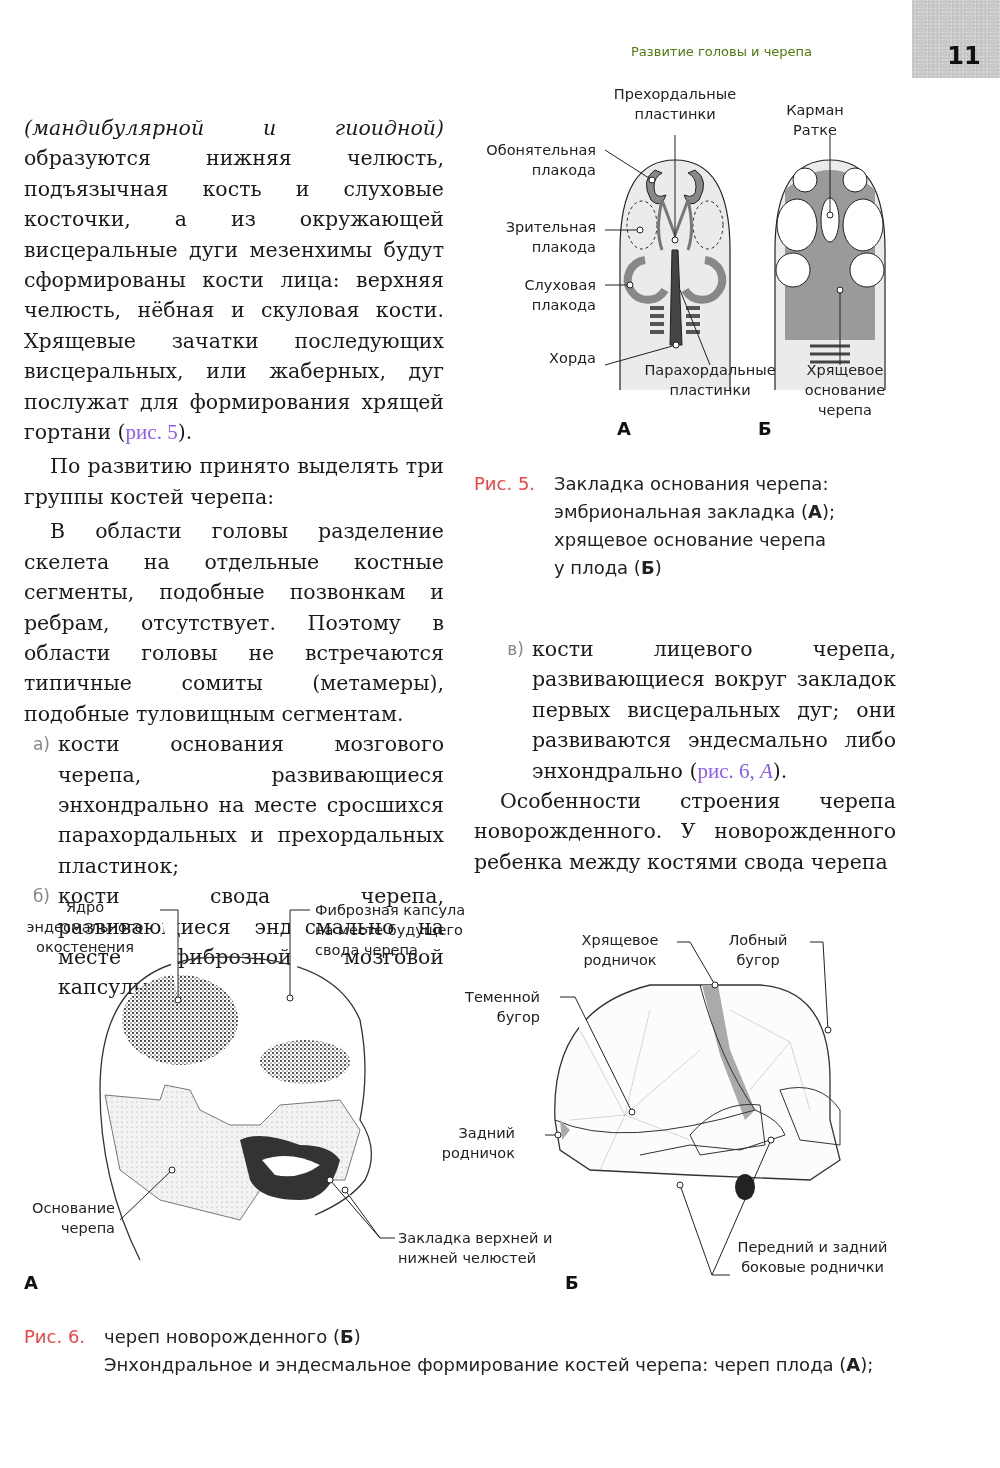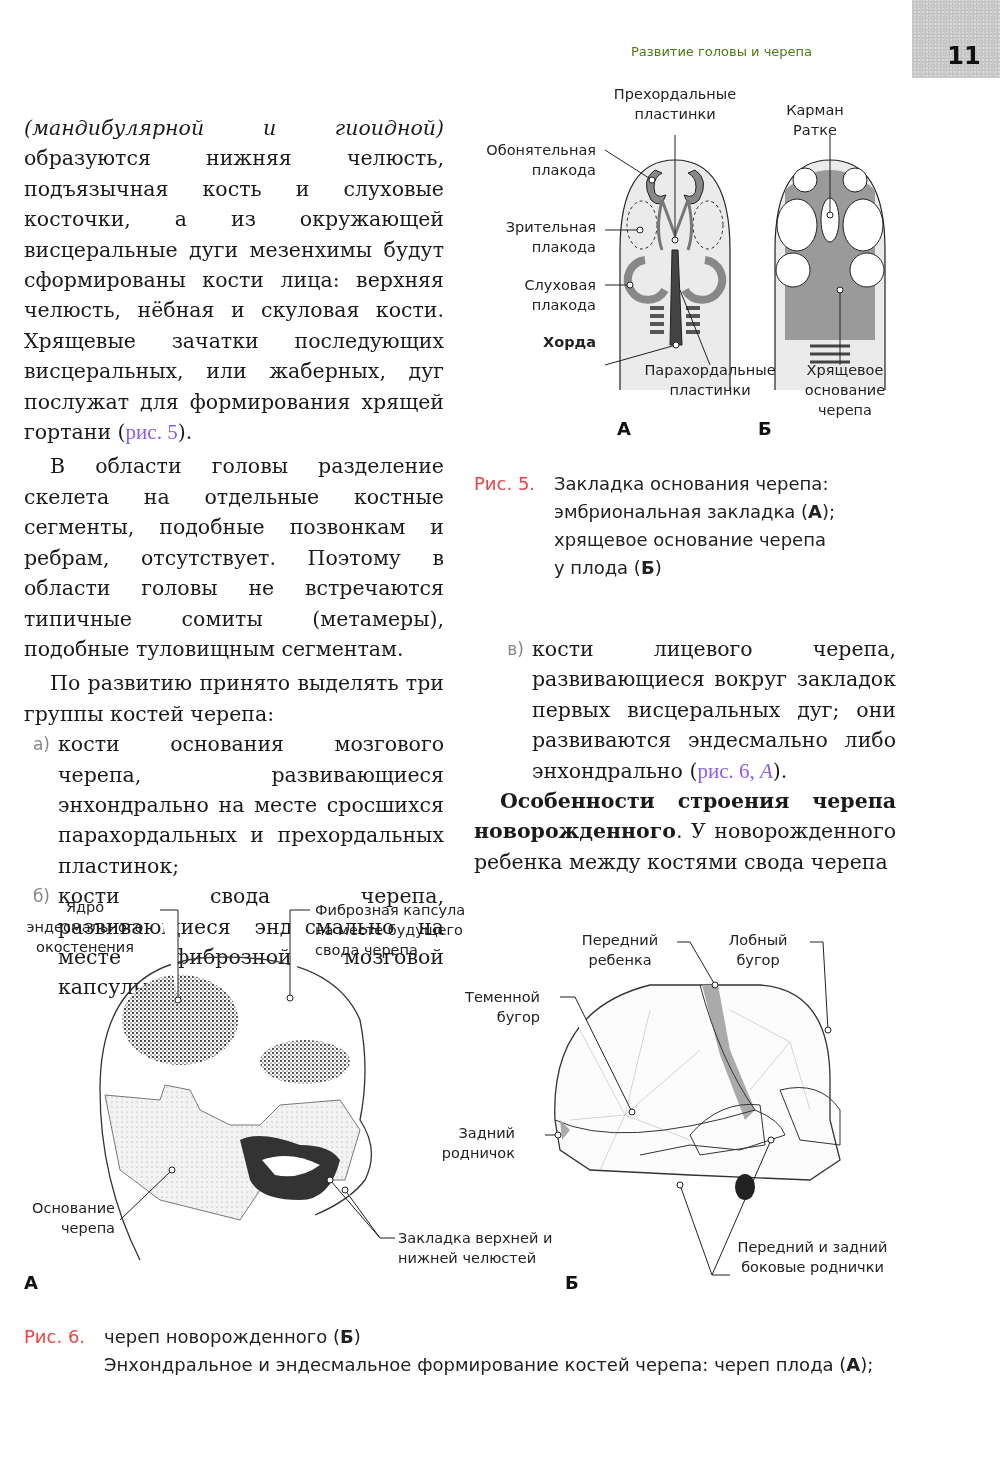--- a/index.html
+++ b/index.html
@@ -17,21 +17,21 @@
   
   .col { position: absolute; font-size: 20.5px; line-height: 30.4px; text-align: justify; }
   .col p { margin: 0; }
   .indent { text-indent: 26px; }
   .ref { color: #8b5cf6; font-family: Liberation Serif, serif; font-size: 21px; }
   .ref i { font-style: italic; }
   .list-item { display: flex; }
   .list-marker { width: 58px; flex: 0 0 58px; text-align: right; padding-right: 8px; box-sizing: border-box; color: #888;
     font-family: "DejaVu Sans", "Liberation Sans", sans-serif; font-size: 17px; }
   .list-text { flex: 1; text-align: justify; }
-  .bold { font-weight: bold; }
+  .bold { font-weight: normal; }
 
   
   .lbl { position: absolute; font-family: "DejaVu Sans", "Liberation Sans", sans-serif; font-size: 14.5px; line-height: 20px; color: #222; }
   .lbl.r { text-align: right; }
   .lbl.c { text-align: center; }
   .panel-letter { position: absolute; font-family: "DejaVu Sans", "Liberation Sans", sans-serif; font-weight: bold; font-size: 18px; color: #111; }
 
   .caption { position: absolute; font-family: "DejaVu Sans", "Liberation Sans", sans-serif; font-size: 18px; line-height: 28px; color: #222; }
   .caption .num { color: #ef4444; }
   .caption b { font-weight: bold; }
@@ -40,22 +40,22 @@
 </head>
 <body>
 
 <div class="running-head sans">Развитие головы и черепа</div>
 <div class="page-tab">
   <div class="page-num sans">11</div>
 </div>
 
 <div class="col serif" style="left:24px; top:113px; width:420px;">
   <p><i>(мандибулярной и гиоидной)</i><span> образуются нижняя челюсть, подъязычная кость и слуховые косточки, а из окружающей висцеральные дуги мезенхимы будут сформированы кости лица: верхняя челюсть, нёбная и скуловая кости. Хрящевые зачатки последующих висцеральных, или жаберных, дуг послужат для формирования хрящей гортани (</span><span class="ref">рис. 5</span><span>).</span></p>
+  <p class="indent" style="margin-top:4px;">По развитию принято выделять три группы костей черепа:</p>
   <p class="indent" style="margin-top:4px;">В области головы разделение скелета на отдельные костные сегменты, подобные позвонкам и ребрам, отсутствует. Поэтому в области головы не встречаются типичные сомиты (метамеры), подобные туловищным сегментам.</p>
-  <p class="indent" style="margin-top:4px;">По развитию принято выделять три группы костей черепа:</p>
   <div class="list-item" style="margin-left:-24px;">
     <span class="list-marker">а)</span>
     <span class="list-text">кости основания мозгового черепа, развивающиеся энхондрально на месте сросшихся парахордальных и прехордальных пластинок;</span>
   </div>
   <div class="list-item" style="margin-left:-24px;">
     <span class="list-marker">б)</span>
     <span class="list-text">кости свода черепа, развивающиеся эндесмально на месте фиброзной мозговой капсулы;</span>
   </div>
 </div>
 
@@ -125,21 +125,21 @@
       <circle cx="230" cy="75" r="3"></circle>
       <circle cx="240" cy="150" r="3"></circle>
   </g>
 </svg>
 
 <div class="lbl c" style="left:600px; top:84px; width:150px;">Прехордальные пластинки</div>
 <div class="lbl c" style="left:770px; top:100px; width:90px;">Карман Ратке</div>
 <div class="lbl r" style="left:480px; top:140px; width:116px;">Обонятельная плакода</div>
 <div class="lbl r" style="left:480px; top:217px; width:116px;">Зрительная плакода</div>
 <div class="lbl r" style="left:480px; top:275px; width:116px;">Слуховая плакода</div>
-<div class="lbl r" style="left:480px; top:332px; width:116px;font-weight:bold;">Хорда</div>
+<div class="lbl r" style="left:480px; top:348px; width:116px;">Хорда</div>
 <div class="lbl c" style="left:640px; top:360px; width:140px;">Парахордальные пластинки</div>
 <div class="lbl c" style="left:795px; top:360px; width:100px;">Хрящевое основание черепа</div>
 <div class="panel-letter" style="left:617px; top:418px;">А</div>
 <div class="panel-letter" style="left:758px; top:418px;">Б</div>
 
 <div class="caption" style="left:474px; top:470px; width:420px;">
   <div style="display:flex;">
     <span class="num" style="width:80px; flex:0 0 80px;">Рис. 5.</span>
     <div>
       <div>Закладка основания черепа:</div>
@@ -217,21 +217,21 @@
     <line x1="172" y1="305" x2="231" y2="170"></line>
     <circle cx="175" cy="15" r="3"></circle>
       <circle cx="288" cy="60" r="3"></circle>
       <circle cx="92" cy="142" r="3"></circle>
       <circle cx="18" cy="165" r="3"></circle>
       <circle cx="140" cy="215" r="3"></circle>
       <circle cx="231" cy="170" r="3"></circle>
   </g>
 </svg>
 
-<div class="lbl c" style="left:575px; top:930px; width:90px;">Передний ребенка</div>
+<div class="lbl c" style="left:575px; top:930px; width:90px;">Хрящевое родничок</div>
 <div class="lbl c" style="left:718px; top:930px; width:80px;">Лобный бугор</div>
 <div class="lbl r" style="left:440px; top:987px; width:100px;">Теменной бугор</div>
 <div class="lbl r" style="left:420px; top:1123px; width:95px;">Задний родничок</div>
 <div class="lbl c" style="left:730px; top:1237px; width:165px;">Передний и задний боковые роднички</div>
 <div class="panel-letter" style="left:565px; top:1272px;">Б</div>
 
 <div class="caption" style="left:24px; top:1323px; width:900px;">
   <div style="display:flex;">
     <span class="num" style="width:80px; flex:0 0 80px;">Рис. 6.</span>
     <div>

